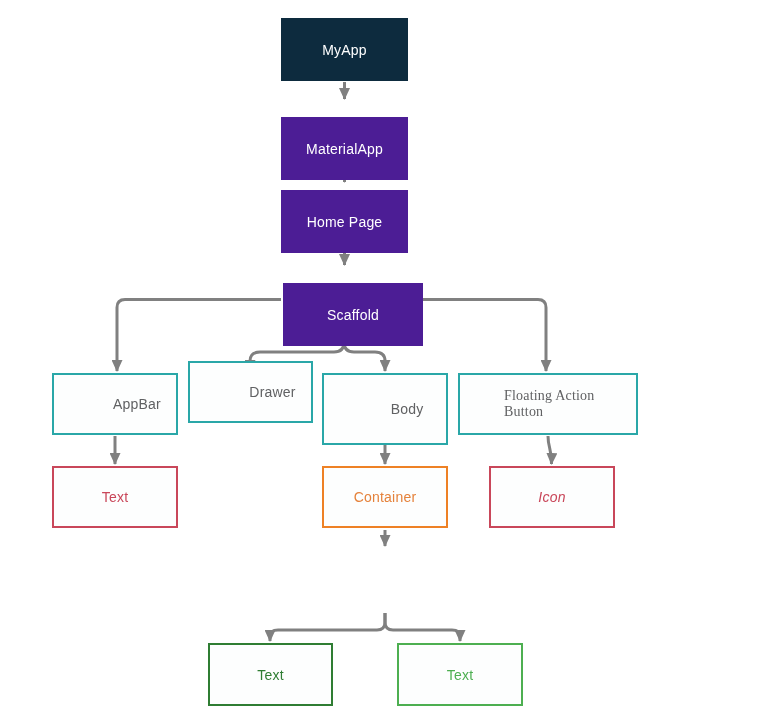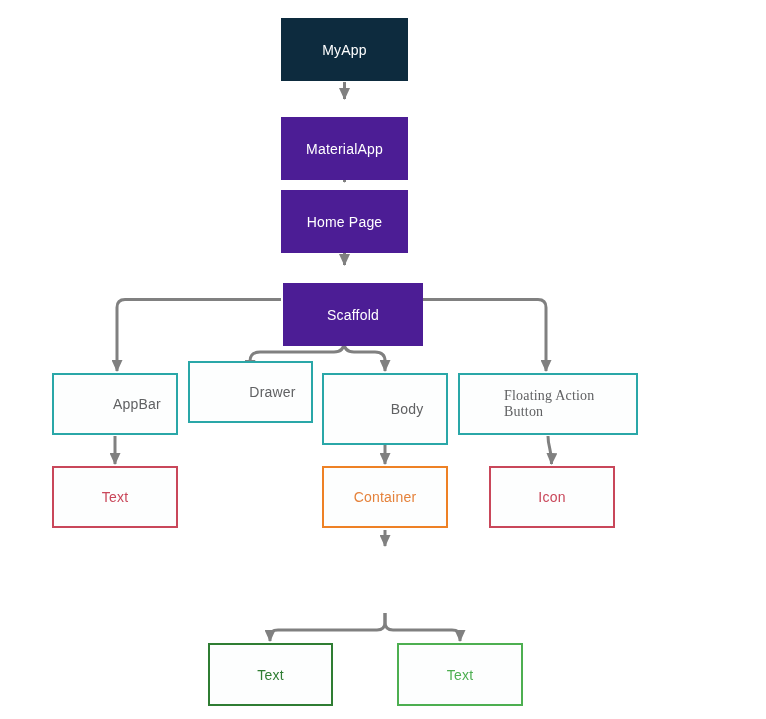--- a/index.html
+++ b/index.html
@@ -79,20 +79,20 @@
   <div class="node outline-teal" style="left:188px; top:361px; width:125px; height:62px;">Drawer</div>
 
   <div class="node outline-teal" style="left:322px; top:373px; width:126px; height:72px;">Body</div>
 
   <div class="node outline-teal" style="left:458px; top:373px; width:180px; height:62px;font-family:Liberation Serif, serif;">Floating Action Button</div>
 
   <div class="node outline-red" style="left:52px; top:466px; width:126px; height:62px;">Text</div>
 
   <div class="node outline-orange" style="left:322px; top:466px; width:126px; height:62px;">Container</div>
 
-  <div class="node outline-red" style="left:489px; top:466px; width:126px; height:62px;">Icon</div>
+  <div class="node outline-red" style="left:489px; top:466px; width:126px; height:62px;font-style:italic;">Icon</div>
 
 
   <div class="node outline-green-dark" style="left:208px; top:643px; width:125px; height:63px;">Text</div>
 
   <div class="node outline-green-light" style="left:397px; top:643px; width:126px; height:63px;">Text</div>
 
 </div>
 
 </body></html>

